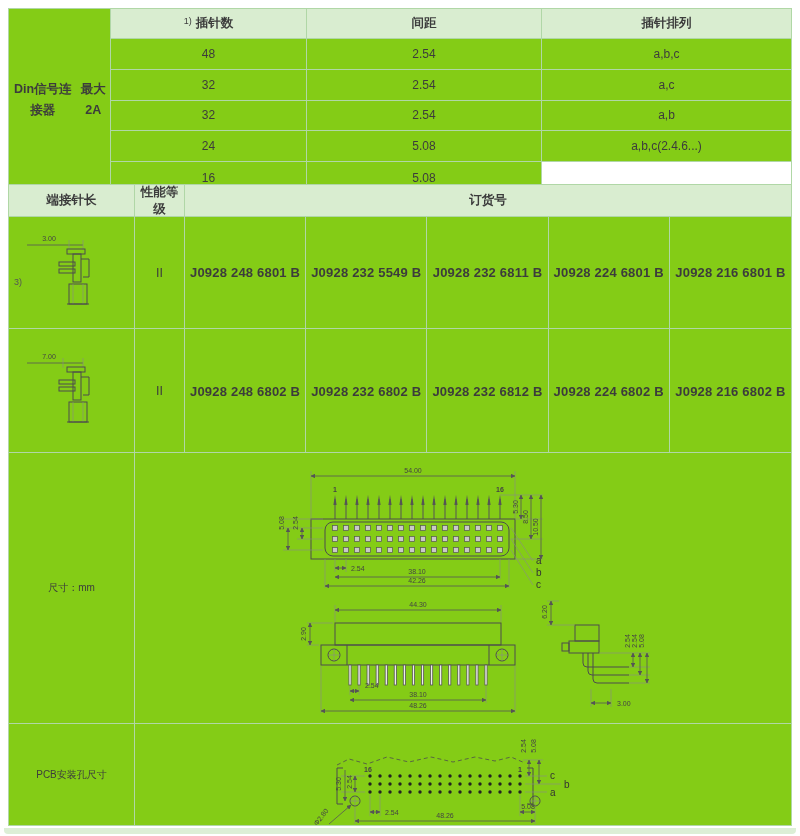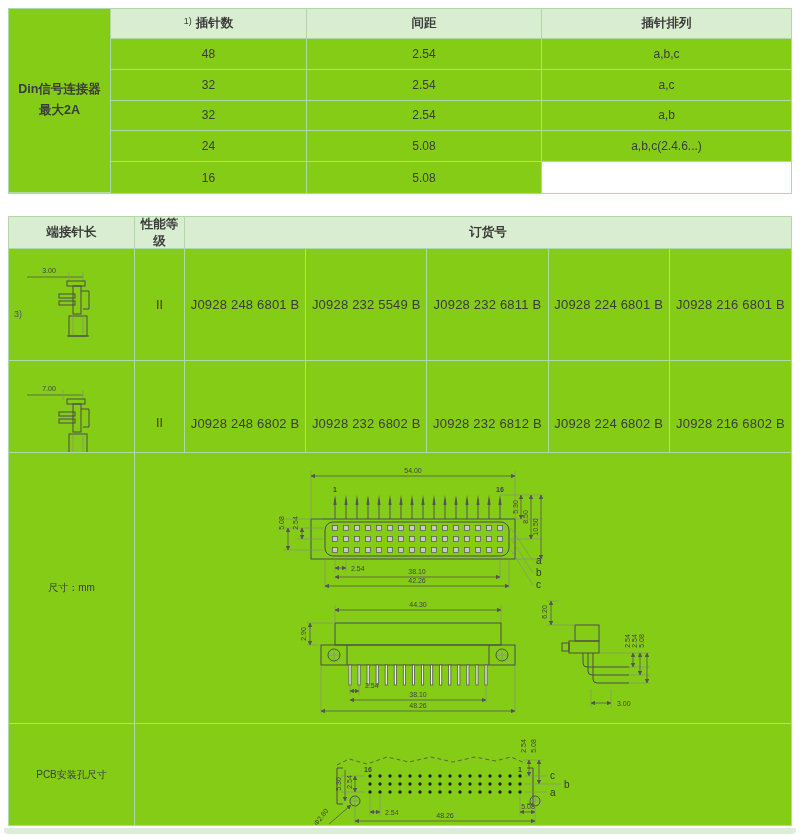--- a/index.html
+++ b/index.html
@@ -12,27 +12,27 @@
   .grid{position:absolute;display:grid;box-sizing:border-box;border:1.5px solid #b0d7a6;background:#fff;}
   .cell{box-sizing:border-box;border-right:1.5px solid #b0d7a6;border-bottom:1.5px solid #b0d7a6;
         display:flex;align-items:center;justify-content:center;text-align:center;
         font-size:12px;background:#84cc16;position:relative;}
   .cell.lc{border-right:none;}
   .cell.lr{border-bottom:none;}
   .cell.hdr{background:#d9edd0;font-weight:bold;font-size:12.5px;}
   .top-table{left:0;top:0;width:784px;height:186px;
     grid-template-columns:102px 196px 235px 1fr;
     grid-template-rows:30px repeat(5,1fr);}
-  .product-cell{grid-row:1/7;flex-direction:column;font-weight:bold;font-size:12.5px;line-height:1.7;}
+  .product-cell{grid-row:1/7;flex-direction:row;font-weight:bold;font-size:12.5px;line-height:1.7;}
   .sup{font-size:9px;font-weight:normal;margin-right:4px;position:relative;top:-3px;}
-  .order-table{left:0;top:208px;width:784px;height:270px;
+  .order-table{left:0;top:176px;width:784px;height:270px;
     grid-template-columns:126px 50px repeat(5,1fr);
     grid-template-rows:32px 112px 1fr;}
   .order-hdr-span{grid-column:3/8;}
-  .order-num{font-size:13px;font-weight:400;letter-spacing:.2px;}
+  .order-num{font-size:13px;font-weight:700;letter-spacing:.2px;}
   .grade{font-size:12.5px;}
   .note{position:absolute;left:5px;top:54%;font-size:9px;color:#555;}
   .lower-table{left:0;top:444px;width:784px;height:374px;
     grid-template-columns:126px 1fr;
     grid-template-rows:271px 1fr;}
   .label-cell{font-size:10px;}
   .draw-area{display:block;position:relative;padding:0;}
   .draw-area svg{position:absolute;}
   svg text{font-family:"Liberation Sans","DejaVu Sans",sans-serif;font-size:7px;fill:#444;}
   svg text.pinno{font-weight:bold;font-size:7px;}

